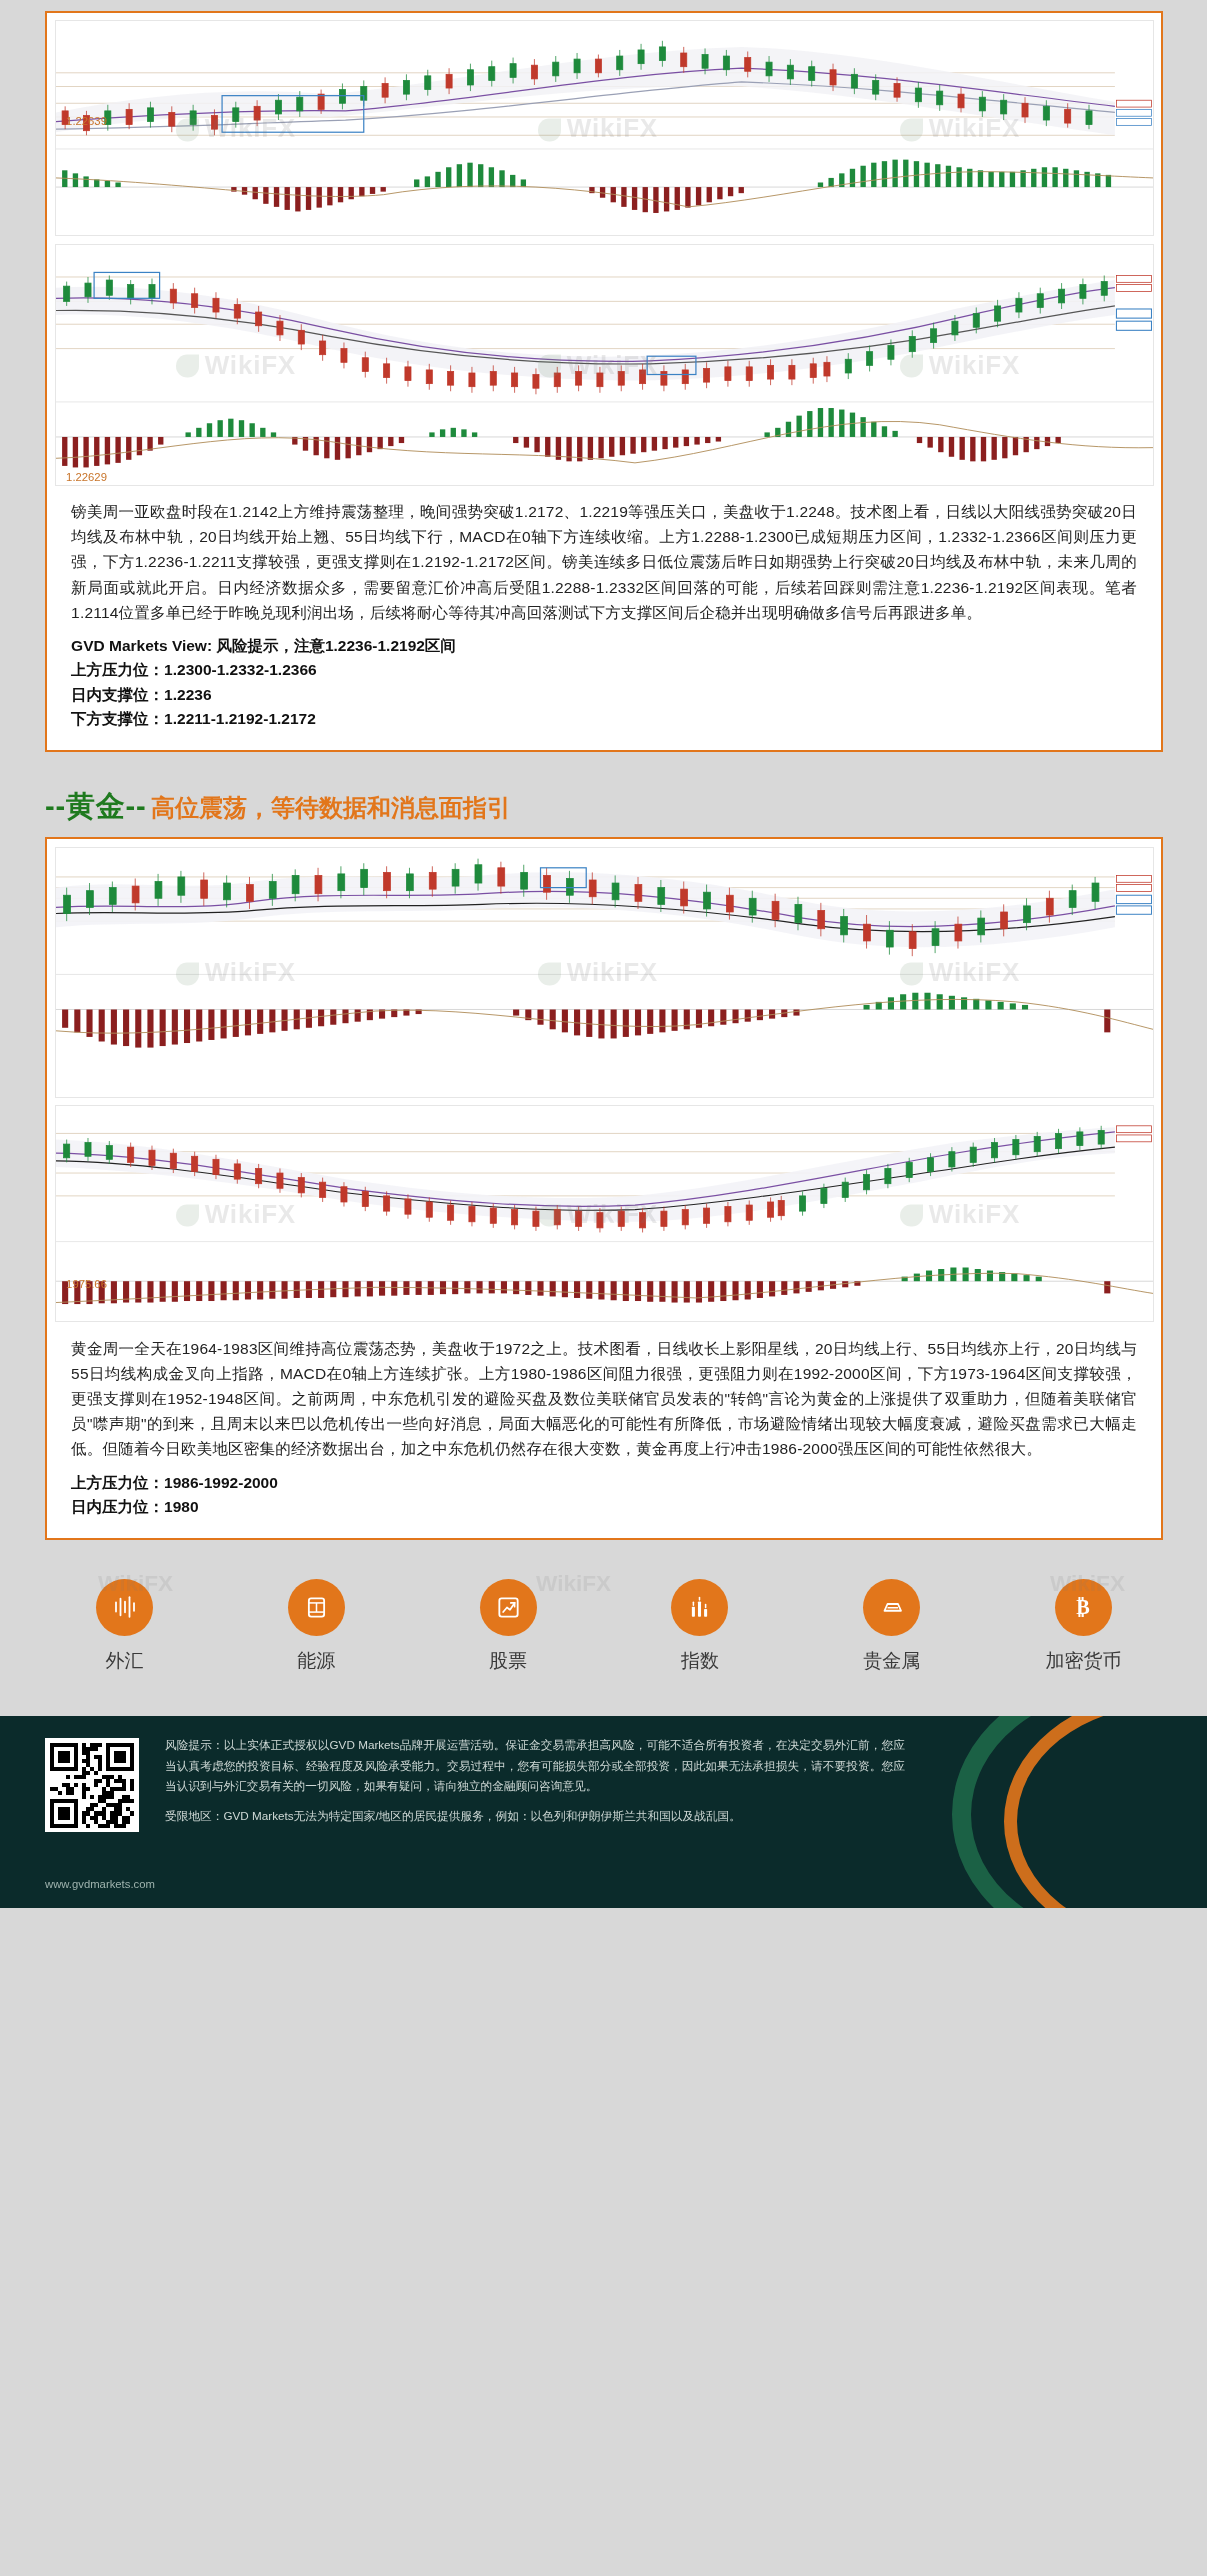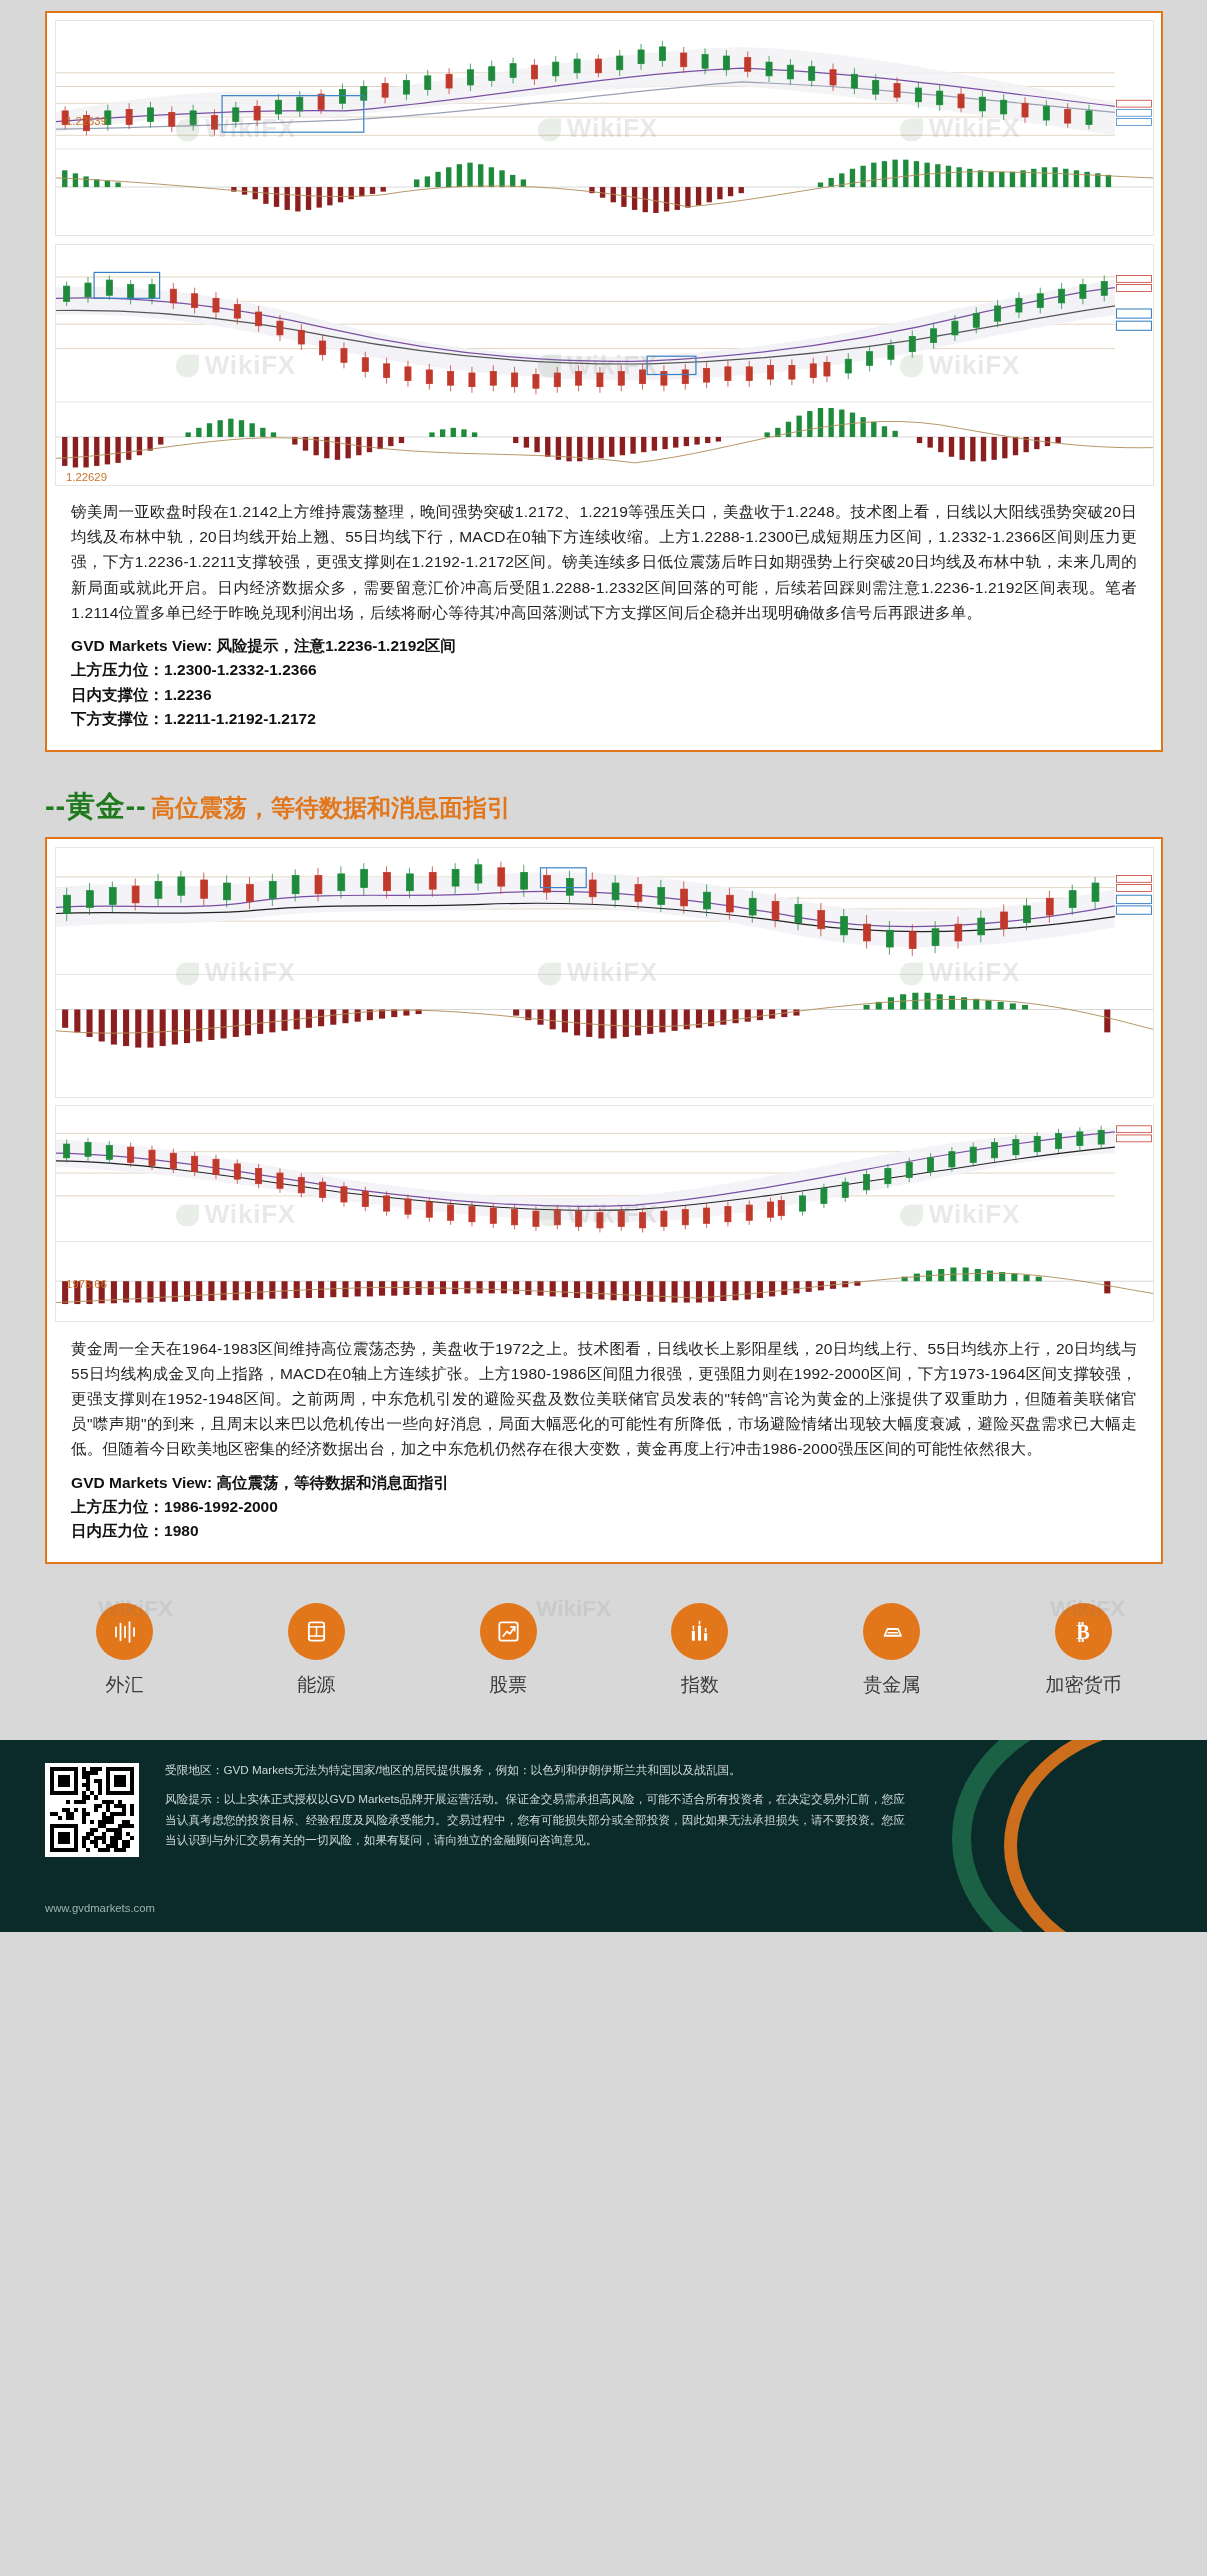--- a/index.html
+++ b/index.html
@@ -1093,21 +1093,20 @@
       </svg>
       <div class="price-tag" style="top:172px">1975.66</div>
       <div class="wm wm1"><span class="leaf"></span><span>WikiFX</span></div>
       <div class="wm wm2"><span class="leaf"></span><span>WikiFX</span></div>
       <div class="wm wm3"><span class="leaf"></span><span>WikiFX</span></div>
     </div>
 
     <div class="body-text">黄金周一全天在1964-1983区间维持高位震荡态势，美盘收于1972之上。技术图看，日线收长上影阳星线，20日均线上行、55日均线亦上行，20日均线与55日均线构成金叉向上指路，MACD在0轴上方连续扩张。上方1980-1986区间阻力很强，更强阻力则在1992-2000区间，下方1973-1964区间支撑较强，更强支撑则在1952-1948区间。之前两周，中东危机引发的避险买盘及数位美联储官员发表的"转鸽"言论为黄金的上涨提供了双重助力，但随着美联储官员"噤声期"的到来，且周末以来巴以危机传出一些向好消息，局面大幅恶化的可能性有所降低，市场避险情绪出现较大幅度衰减，避险买盘需求已大幅走低。但随着今日欧美地区密集的经济数据出台，加之中东危机仍然存在很大变数，黄金再度上行冲击1986-2000强压区间的可能性依然很大。</div>
 
     <div class="view-block">
-      <div class="row">GVD Markets View: 高位震荡，等待数据和消息面指引</div>
       <div class="row">上方压力位：1986-1992-2000</div>
       <div class="row">日内压力位：1980</div>
     </div>
   </div>
 
   <div class="cats">
     <div class="cats-wm" style="left:30px"><span>WikiFX</span></div>
     <div class="cats-wm" style="left:468px"><span>WikiFX</span></div>
     <div class="cats-wm" style="right:15px"><span>WikiFX</span></div>
 
@@ -1631,21 +1630,21 @@
           <i style="background: transparent;"></i>
           <i></i>
           <i></i>
           <i></i>
           <i style="background: transparent;"></i>
           <i style="background: transparent;"></i>
         </div>
     </div>
 
     <div class="foot-text">
+      <div class="p">风险提示：以上实体正式授权以GVD Markets品牌开展运营活动。保证金交易需承担高风险，可能不适合所有投资者，在决定交易外汇前，您应当认真考虑您的投资目标、经验程度及风险承受能力。交易过程中，您有可能损失部分或全部投资，因此如果无法承担损失，请不要投资。您应当认识到与外汇交易有关的一切风险，如果有疑问，请向独立的金融顾问咨询意见。</div>
       <div class="p">受限地区：GVD Markets无法为特定国家/地区的居民提供服务，例如：以色列和伊朗伊斯兰共和国以及战乱国。</div>
-      <div class="p">风险提示：以上实体正式授权以GVD Markets品牌开展运营活动。保证金交易需承担高风险，可能不适合所有投资者，在决定交易外汇前，您应当认真考虑您的投资目标、经验程度及风险承受能力。交易过程中，您有可能损失部分或全部投资，因此如果无法承担损失，请不要投资。您应当认识到与外汇交易有关的一切风险，如果有疑问，请向独立的金融顾问咨询意见。</div>
     </div>
 
     <div class="foot-url">www.gvdmarkets.com</div>
   </div>
 
 </div>
 
 
 </body></html>

